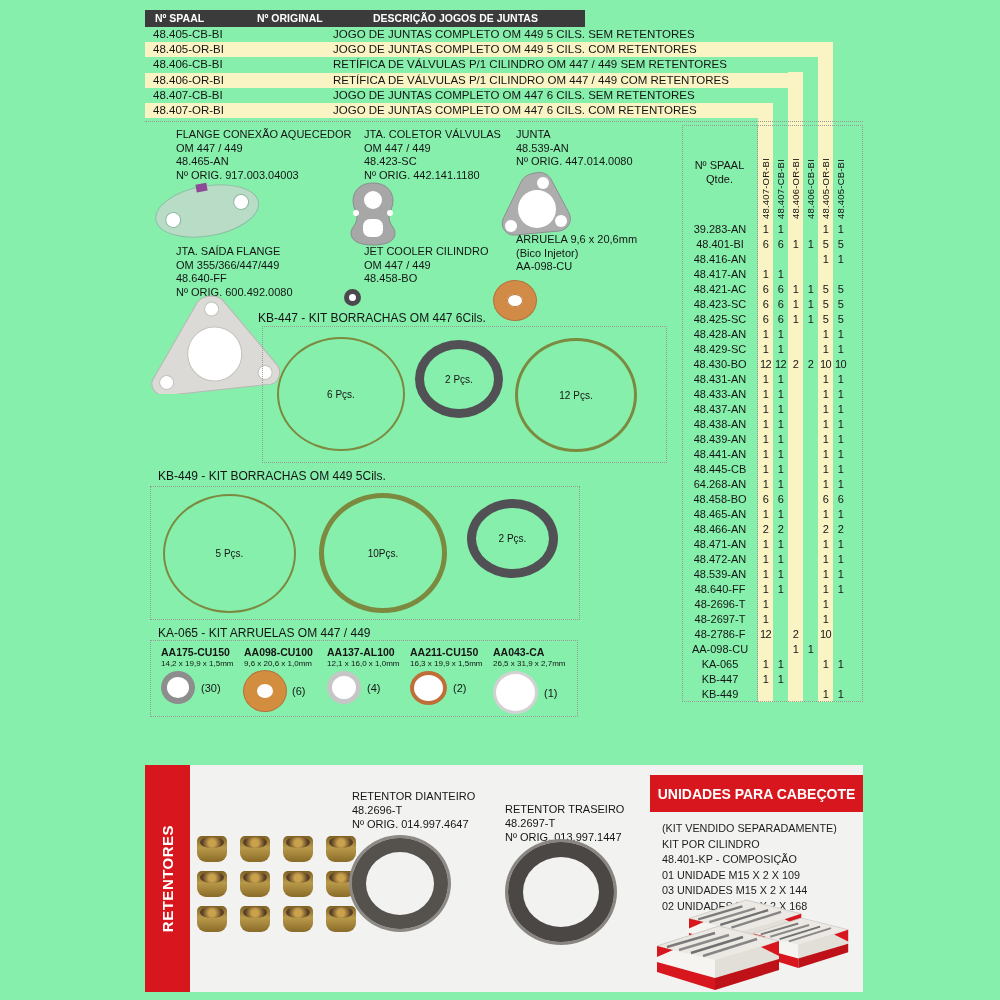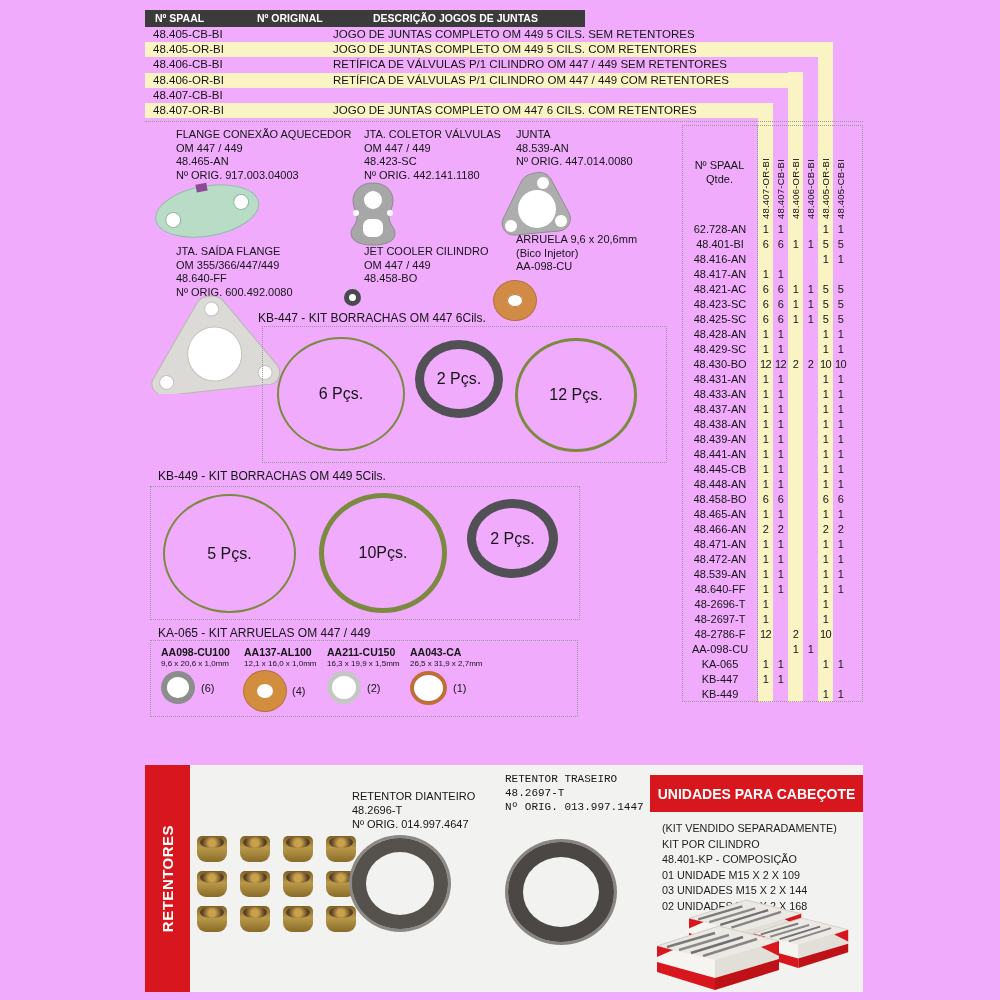--- a/index.html
+++ b/index.html
@@ -1,16 +1,16 @@
 <!DOCTYPE html>
 <html><head>
 <meta charset="utf-8">
 <style>
   html,body{margin:0;padding:0;background:#fff;}
-  .page{position:relative;width:1000px;height:1000px;background:#f0abfc;
+  .page{position:relative;width:1000px;height:1000px;background:#86efac;
         font-family:"Liberation Sans", sans-serif;color:#151515;overflow:hidden;}
   .abs{position:absolute;}
 
   
   .thead{left:145px;top:10px;width:440px;height:17px;background:#3b3b3c;color:#fff;
          font-size:10.5px;font-weight:bold;line-height:17px;}
   .thead span{position:absolute;white-space:nowrap;}
   .th-spaal{left:10px;} .th-orig{left:112px;} .th-desc{left:228px;}
   .trows{left:145px;top:27px;width:720px;}
   .trow{position:relative;height:15.2px;line-height:15.2px;font-size:11.5px;width:600px;}
@@ -39,21 +39,21 @@
   .arruela-cu{left:494px;top:281px;width:42px;height:39px;border:13px solid #d28a47;border-radius:50%;
               box-sizing:border-box;background:#fff;box-shadow:0 0 0 1px #b5713a, inset 0 0 0 1px #b5713a;}
 
   
   .kit-title{font-size:12px;white-space:nowrap;}
   .t-kb447{left:258px;top:311px;} .t-kb449{left:158px;top:469px;} .t-ka065{left:158px;top:626px;}
   .kitbox{border:1px dotted #9a9a9a;}
   .kb447-box{left:262px;top:326px;width:403px;height:135px;}
   .kb449-box{left:150px;top:486px;width:428px;height:132px;}
   .ring{position:absolute;border-radius:50%;box-sizing:border-box;display:flex;align-items:center;justify-content:center;}
-  .ring span{font-size:16px;}
+  .ring span{font-size:10px;}
   .kb447-box .ring:nth-child(1){left:14px;top:10px;width:128px;height:114px;border:2px solid #7c8a40;}
   .kb447-box .ring:nth-child(2){left:152px;top:13px;width:88px;height:78px;border:9px solid #515055;}
   .kb447-box .ring:nth-child(3){left:252px;top:11px;width:122px;height:114px;border:3px solid #7c8a40;}
   .kb449-box .ring:nth-child(1){left:12px;top:7px;width:133px;height:119px;border:2px solid #7c8a40;}
   .kb449-box .ring:nth-child(2){left:168px;top:6px;width:128px;height:120px;border:5px solid #7c8a40;}
   .kb449-box .ring:nth-child(3){left:316px;top:12px;width:91px;height:79px;border:9px solid #515055;}
 
   .ka-box{left:150px;top:640px;width:428px;height:77px;display:flex;padding:5px 0 0 10px;box-sizing:border-box;}
   .ka-item{width:83px;}
   .ka-item .code{font-size:10.5px;font-weight:bold;white-space:nowrap;}
@@ -82,21 +82,21 @@
 
   
   .panel{background:#f2f2f0;}
   .panel-left{left:145px;top:765px;width:510px;height:227px;}
   .panel-right{left:650px;top:765px;width:213px;height:227px;}
   .red-band{left:145px;top:765px;width:45px;height:227px;background:#d8161d;display:flex;align-items:center;justify-content:center;}
   .red-band span{transform:rotate(-90deg);color:#fff;font-weight:bold;font-size:15px;letter-spacing:0.5px;white-space:nowrap;}
 
   .ret{font-size:11px;line-height:14px;}
   .ret div{white-space:nowrap;}
-  .ret-a{left:197px;top:789px;} .ret-b{left:352px;top:789px;} .ret-c{left:505px;top:772px;font-family:Liberation Mono, monospace;}
+  .ret-a{left:197px;top:789px;} .ret-b{left:352px;top:789px;} .ret-c{left:505px;top:802px;}
 
   .seals{left:197px;top:836px;display:grid;grid-template-columns:repeat(4,30px);gap:9px 13px;}
   .seal{position:relative;width:30px;height:26px;border-radius:5px 5px 9px 9px;
         background:linear-gradient(#7d5f22,#b99a4a 45%,#8a6b28);}
   .seal::before{content:"";position:absolute;top:1px;left:3px;right:3px;height:11px;border-radius:50%;
         background:radial-gradient(circle at 50% 55%, #caa24c 25%, #5a4026 72%);}
   .ring-front{left:352px;top:838px;width:96px;height:91px;border:14px solid #55514d;border-radius:50%;
         box-sizing:border-box;box-shadow:0 0 0 3px #8d8a86;}
   .ring-rear{left:508px;top:842px;width:106px;height:100px;border:15px solid #4b4744;border-radius:50%;
         box-sizing:border-box;box-shadow:0 0 0 3px #898682;}
@@ -137,20 +137,21 @@
         <span class="desc">RETÍFICA DE VÁLVULAS  P/1 CILINDRO OM 447 / 449 SEM RETENTORES</span>
       </div>
 
       <div class="trow hl">
         <span class="spaal">48.406-OR-BI</span>
         <span class="desc">RETÍFICA DE VÁLVULAS  P/1 CILINDRO OM 447 / 449 COM RETENTORES</span>
       </div>
 
       <div class="trow">
         <span class="spaal">48.407-CB-BI</span>
+        <span class="desc">JOGO DE JUNTAS COMPLETO OM 447 6 CILS. SEM RETENTORES</span>
       </div>
 
       <div class="trow hl">
         <span class="spaal">48.407-OR-BI</span>
         <span class="desc">JOGO DE JUNTAS COMPLETO OM 447 6 CILS. COM RETENTORES</span>
       </div>
     </div>
 
   <div class="abs dotline"></div>
 
@@ -250,20 +251,28 @@
       </div>
 
       <div class="ring">
         <span>2 Pçs.</span>
       </div>
     </div>
 
   <div class="abs kit-title t-ka065">KA-065 - KIT ARRUELAS OM 447 / 449</div>
   <div class="abs kitbox ka-box">
 
+      <div class="ka-item">
+        <div class="code">AA175-CU150</div>
+        <div class="dims">14,2 x 19,9 x 1,5mm</div>
+        <div class="wrow">
+          <div class="washer"></div>
+          <span class="qty">(30)</span>
+        </div>
+      </div>
 
       <div class="ka-item">
         <div class="code">AA098-CU100</div>
         <div class="dims">9,6 x 20,6 x 1,0mm</div>
         <div class="wrow">
           <div class="washer"></div>
           <span class="qty">(6)</span>
         </div>
       </div>
 
@@ -321,21 +330,21 @@
         <b>48.405-OR-BI</b>
       </div>
 
       <div class="colhdr">
         <b>48.405-CB-BI</b>
       </div>
     </div>
   <div class="abs qrows">
 
       <div class="qrow">
-        <span class="part">62.728-AN</span>
+        <span class="part">39.283-AN</span>
         <span class="q">1</span>
         <span class="q">1</span>
         <span class="q"></span>
         <span class="q"></span>
         <span class="q">1</span>
         <span class="q">1</span>
       </div>
 
       <div class="qrow">
         <span class="part">48.401-BI</span>
@@ -491,21 +500,21 @@
         <span class="part">48.445-CB</span>
         <span class="q">1</span>
         <span class="q">1</span>
         <span class="q"></span>
         <span class="q"></span>
         <span class="q">1</span>
         <span class="q">1</span>
       </div>
 
       <div class="qrow">
-        <span class="part">48.448-AN</span>
+        <span class="part">64.268-AN</span>
         <span class="q">1</span>
         <span class="q">1</span>
         <span class="q"></span>
         <span class="q"></span>
         <span class="q">1</span>
         <span class="q">1</span>
       </div>
 
       <div class="qrow">
         <span class="part">48.458-BO</span>

